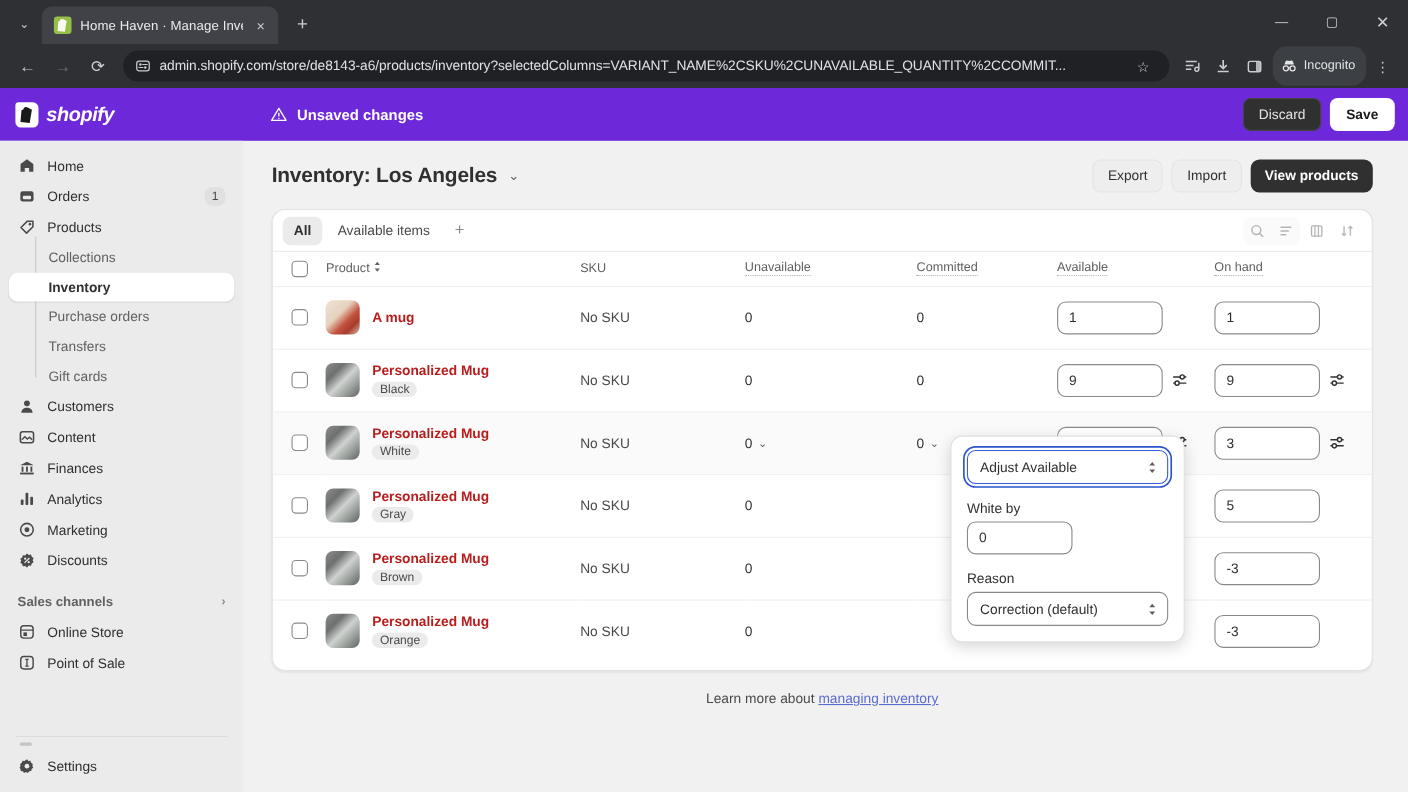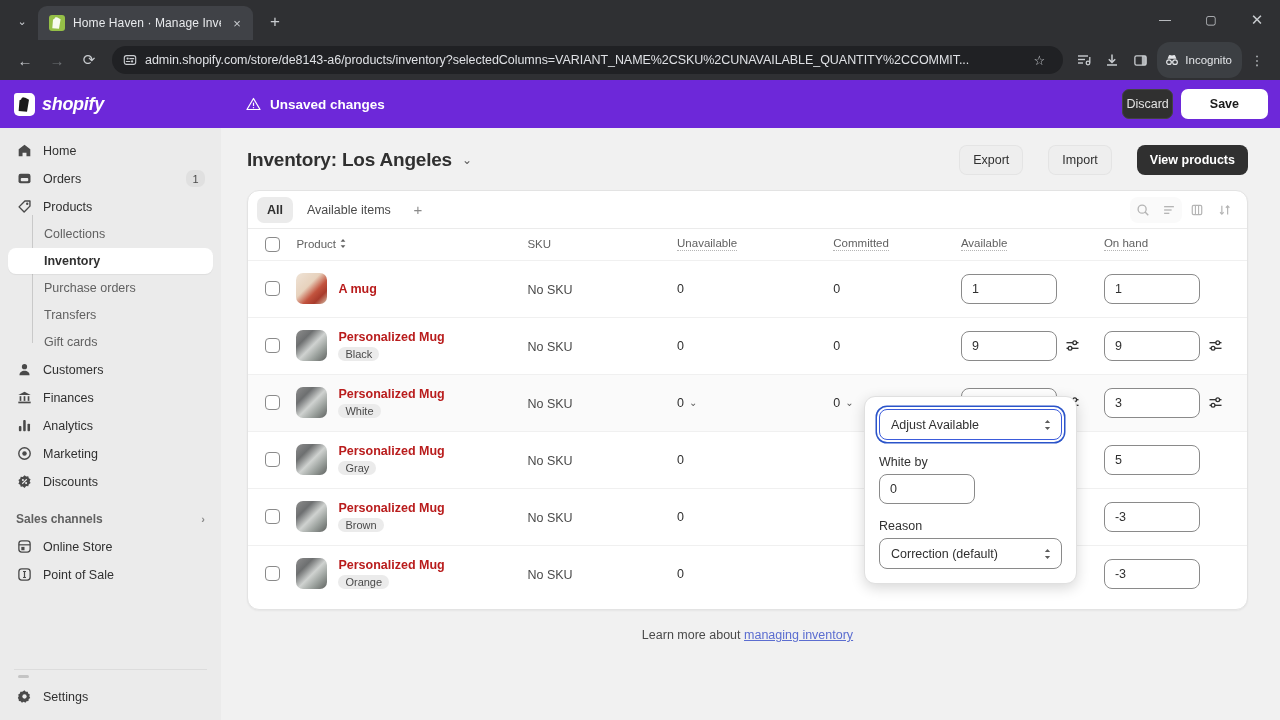--- a/index.html
+++ b/index.html
@@ -77,26 +77,26 @@
     width: 21px; height: 23px; background: #ffffff; color: #1a1a1a;
     border-radius: 3px 5px 5px 5px; display: flex; align-items: center;
     justify-content: center; font-size: 13px; font-weight: bold; font-style: italic;
   }
   .logo-word { color: #ffffff; font-size: 18px; font-style: italic; font-weight: bold; letter-spacing: -.3px; }
   .unsaved { display: flex; align-items: center; gap: 9px; margin-left: 26px; }
   .warn-tri { width: 15px; height: 14px; position: relative; }
   .unsaved-text { color: #ffffff; font-size: 13.5px; font-weight: bold; }
   .topbar-actions { margin-left: auto; display: flex; align-items: center; gap: 8px; }
   .btn-discard {
-    height: 30px; padding: 0 3px; border-radius: 7px; background: #303030;
+    height: 30px; padding: 0 13px; border-radius: 7px; background: #303030;
     color: #e3e3e3; font-size: 12.5px; display: flex; align-items: center;
     border: 1px solid #434343;
   }
   .btn-save {
-    height: 30px; padding: 0 29px; border-radius: 7px; background: #ffffff;
+    height: 30px; padding: 0 15px; border-radius: 7px; background: #ffffff;
     color: #1a1a1a; font-size: 12.5px; font-weight: 600; display: flex; align-items: center;
   }
 
   
   .app { display: flex; height: 592px; background: #f1f1f1; }
 
   
   .sidebar {
     width: 221px; background: #ebebeb; padding: 9px 8px 0 8px;
     display: flex; flex-direction: column; position: relative;
@@ -134,21 +134,21 @@
   .section-chev { margin-left: auto; color: #8a8a8a; font-size: 11px; }
   .sb-divider { height: 1px; background: #dcdcdc; margin: 10px 6px 0 6px; }
   .sb-handle { width: 11px; height: 3px; border-radius: 2px; background: #c4c4c4; margin: 5px 0 5px 10px; }
   .sb-bottom { margin-top: auto; padding-bottom: 9px; }
 
   
   .main { flex: 1; padding: 14px 32px 0 26px; overflow: hidden; position: relative; }
   .page-head { display: flex; align-items: center; height: 36px; margin-bottom: 12px; }
   .page-title { font-size: 19px; font-weight: bold; color: #303030; letter-spacing: -.2px; }
   .title-chev { margin-left: 10px; color: #5c5c5c; font-size: 12px; }
-  .head-actions { margin-left: auto; display: flex; gap: 25px; }
+  .head-actions { margin-left: auto; display: flex; gap: 8px; }
   .btn-plain {
     height: 30px; padding: 0 13px; border-radius: 8px; background: #eeeeee;
     color: #303030; font-size: 12.5px; display: flex; align-items: center;
     border: 1px solid rgba(0,0,0,.04);
   }
   .btn-primary {
     height: 30px; padding: 0 13px; border-radius: 8px; background: #303030;
     color: #ffffff; font-size: 12.5px; font-weight: 600; display: flex; align-items: center;
   }
 
@@ -401,20 +401,29 @@
     <div class="nav-item">
       <span class="nav-ico">
         <svg width="15" height="15" viewBox="0 0 16 16">
             <circle cx="8" cy="5" r="2.8" fill="#4a4a4a"></circle>
             <path d="M2.6 14c0-3 2.4-4.8 5.4-4.8s5.4 1.8 5.4 4.8z" fill="#4a4a4a"></path>
           </svg>
       </span>
       <span class="nav-label">Customers</span>
     </div>
 
+    <div class="nav-item">
+      <span class="nav-ico">
+        <svg width="15" height="15" viewBox="0 0 16 16">
+            <rect x="1.6" y="2.6" width="12.8" height="10.8" rx="2.2" fill="none" stroke="#4a4a4a" stroke-width="1.5"></rect>
+            <path d="M3 10.4 6 7.6l2.4 2.2L10.6 8l2.4 2.4" fill="none" stroke="#4a4a4a" stroke-width="1.4"></path>
+          </svg>
+      </span>
+      <span class="nav-label">Content</span>
+    </div>
 
     <div class="nav-item">
       <span class="nav-ico">
         <svg width="15" height="15" viewBox="0 0 16 16">
             <path d="M8 1.8 14.6 5.4H1.4z" fill="#4a4a4a"></path>
             <rect x="2.8" y="6.6" width="1.8" height="5" fill="#4a4a4a"></rect>
             <rect x="7.1" y="6.6" width="1.8" height="5" fill="#4a4a4a"></rect>
             <rect x="11.4" y="6.6" width="1.8" height="5" fill="#4a4a4a"></rect>
             <rect x="1.4" y="12.4" width="13.2" height="1.8" fill="#4a4a4a"></rect>
           </svg>

